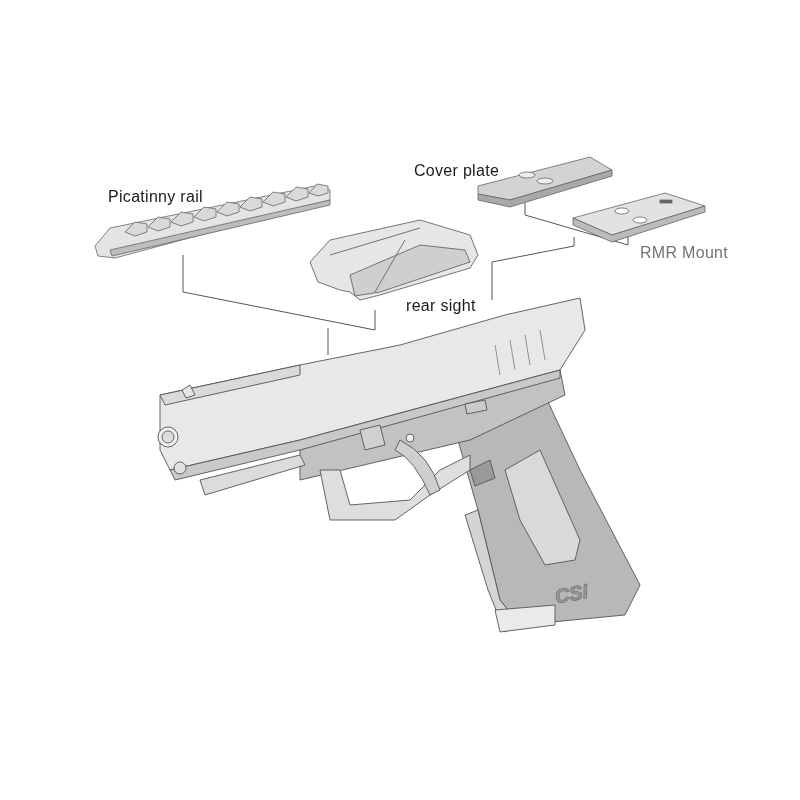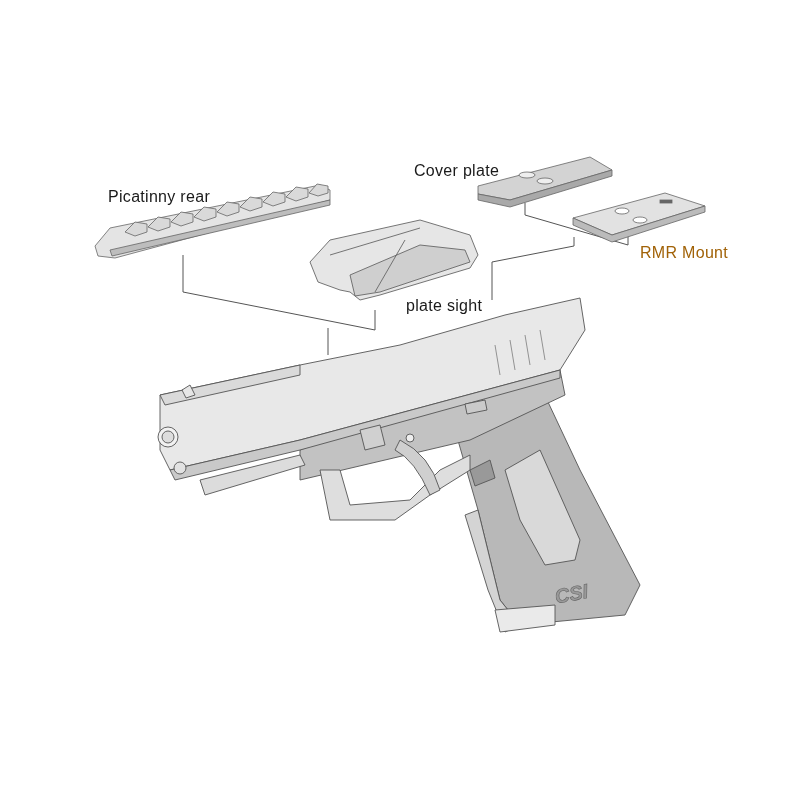--- a/index.html
+++ b/index.html
@@ -1,19 +1,19 @@
 <!DOCTYPE html>
 <html><head>
 <meta charset="utf-8">
 <style>
   html, body { margin: 0; padding: 0; background: #ffffff; }
   body { width: 800px; height: 800px; position: relative; overflow: hidden; font-family: "Liberation Sans", sans-serif; }
   #canvas { position: absolute; left: 0; top: 0; width: 800px; height: 800px; }
   .label { position: absolute; font-size: 16px; color: #1a1a1a; letter-spacing: 0.3px; white-space: nowrap; }
-  .label.highlight { color: #a16207; }
+  .label.highlight { color: #737373; }
 </style>
 </head>
 <body>
 
 <svg id="canvas" viewBox="0 0 800 800" xmlns="http://www.w3.org/2000/svg">
 
   <g fill="none" stroke="#555" stroke-width="1">
     <polyline points="183,255 183,292 375,330 375,310"></polyline>
     <line x1="328" y1="328" x2="328" y2="355"></line>
     <polyline points="525,203 525,215 628,245 628,225"></polyline>
@@ -93,16 +93,16 @@
 
     <polygon points="360,430 380,425 385,445 365,450" fill="#d0d0d0"></polygon>
     <circle cx="410" cy="438" r="4" fill="#eee"></circle>
 
     <polygon points="470,470 490,460 495,478 475,486" fill="#999"></polygon>
   </g>
 
   <text x="555" y="600" font-family="Liberation Sans, sans-serif" font-size="20" font-weight="bold" font-style="italic" fill="#999" stroke="#666" stroke-width="0.6" transform="rotate(-10 575 595)">CSI</text>
 </svg>
 
-<div class="label" style="left:108px; top:188px;">Picatinny rear</div>
+<div class="label" style="left:108px; top:188px;">Picatinny rail</div>
 <div class="label" style="left:414px; top:162px;">Cover plate</div>
 <div class="label highlight" style="left:640px; top:244px;">RMR Mount</div>
-<div class="label" style="left:406px; top:297px;">plate sight</div>
+<div class="label" style="left:406px; top:297px;">rear sight</div>
 
 </body></html>

